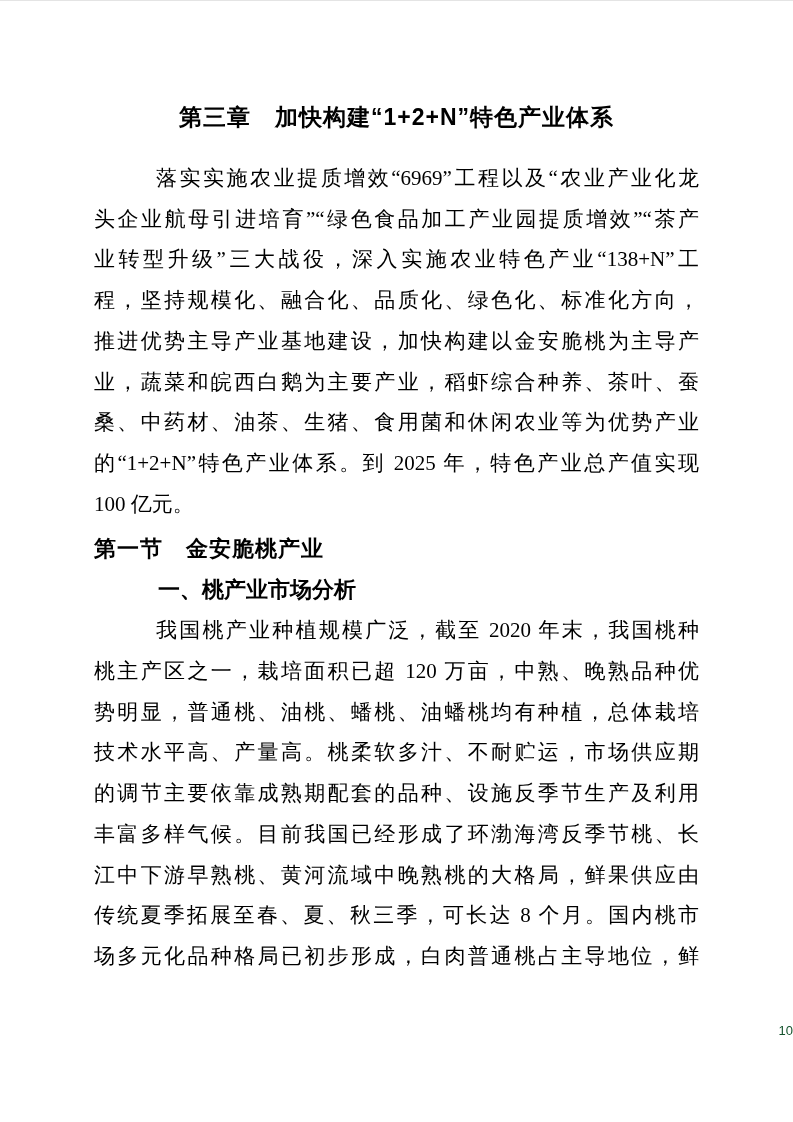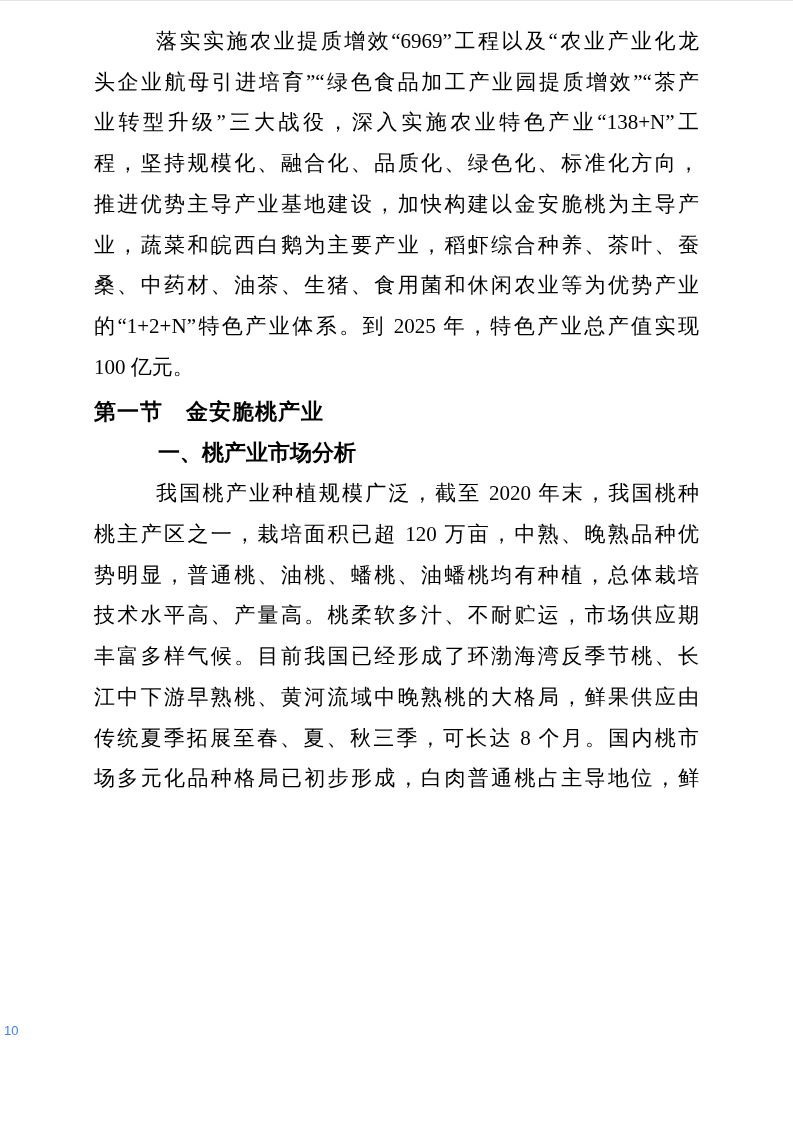--- a/index.html
+++ b/index.html
@@ -66,35 +66,36 @@
   }
   .subsection-title {
     line-height: 41px;
     font-weight: 700;
     font-size: 22px;
     padding-left: 64px;
     white-space: nowrap;
   }
   .page-number {
     position: absolute;
-    left: 4px;
+    left: 12px;
     right: 0;
     top: 1022px;
-    text-align: left;
+    text-align: right;
     font-size: 13px;
-    color: #3b82f6;
+    color: #14532d;
     font-family: "Liberation Sans", "DejaVu Sans", sans-serif;
   }
 </style>
 </head>
 <body>
 
 <div class="page">
   <div class="content">
 
+    <div class="doc-title">第三章　加快构建“1+2+N”特色产业体系</div>
 
     <div class="para first">
       <div class="line indent">落实实施农业提质增效“6969”工程以及“农业产业化龙</div>
       <div class="line">头企业航母引进培育”“绿色食品加工产业园提质增效”“茶产</div>
       <div class="line">业转型升级”三大战役，深入实施农业特色产业“138+N”工</div>
       <div class="line">程，坚持规模化、融合化、品质化、绿色化、标准化方向，</div>
       <div class="line">推进优势主导产业基地建设，加快构建以金安脆桃为主导产</div>
       <div class="line">业，蔬菜和皖西白鹅为主要产业，稻虾综合种养、茶叶、蚕</div>
       <div class="line">桑、中药材、油茶、生猪、食用菌和休闲农业等为优势产业</div>
       <div class="line">的“1+2+N”特色产业体系。到 2025 年，特色产业总产值实现</div>
@@ -103,20 +104,21 @@
 
     <div class="section-title">第一节　金安脆桃产业</div>
 
     <div class="subsection-title">一、桃产业市场分析</div>
 
     <div class="para">
       <div class="line indent">我国桃产业种植规模广泛，截至 2020 年末，我国桃种</div>
       <div class="line">桃主产区之一，栽培面积已超 120 万亩，中熟、晚熟品种优</div>
       <div class="line">势明显，普通桃、油桃、蟠桃、油蟠桃均有种植，总体栽培</div>
       <div class="line">技术水平高、产量高。桃柔软多汁、不耐贮运，市场供应期</div>
+      <div class="line">的调节主要依靠成熟期配套的品种、设施反季节生产及利用</div>
       <div class="line">丰富多样气候。目前我国已经形成了环渤海湾反季节桃、长</div>
       <div class="line">江中下游早熟桃、黄河流域中晚熟桃的大格局，鲜果供应由</div>
       <div class="line">传统夏季拓展至春、夏、秋三季，可长达 8 个月。国内桃市</div>
       <div class="line">场多元化品种格局已初步形成，白肉普通桃占主导地位，鲜</div>
     </div>
 
   </div>
 
   <div class="page-number">10</div>
 </div>

